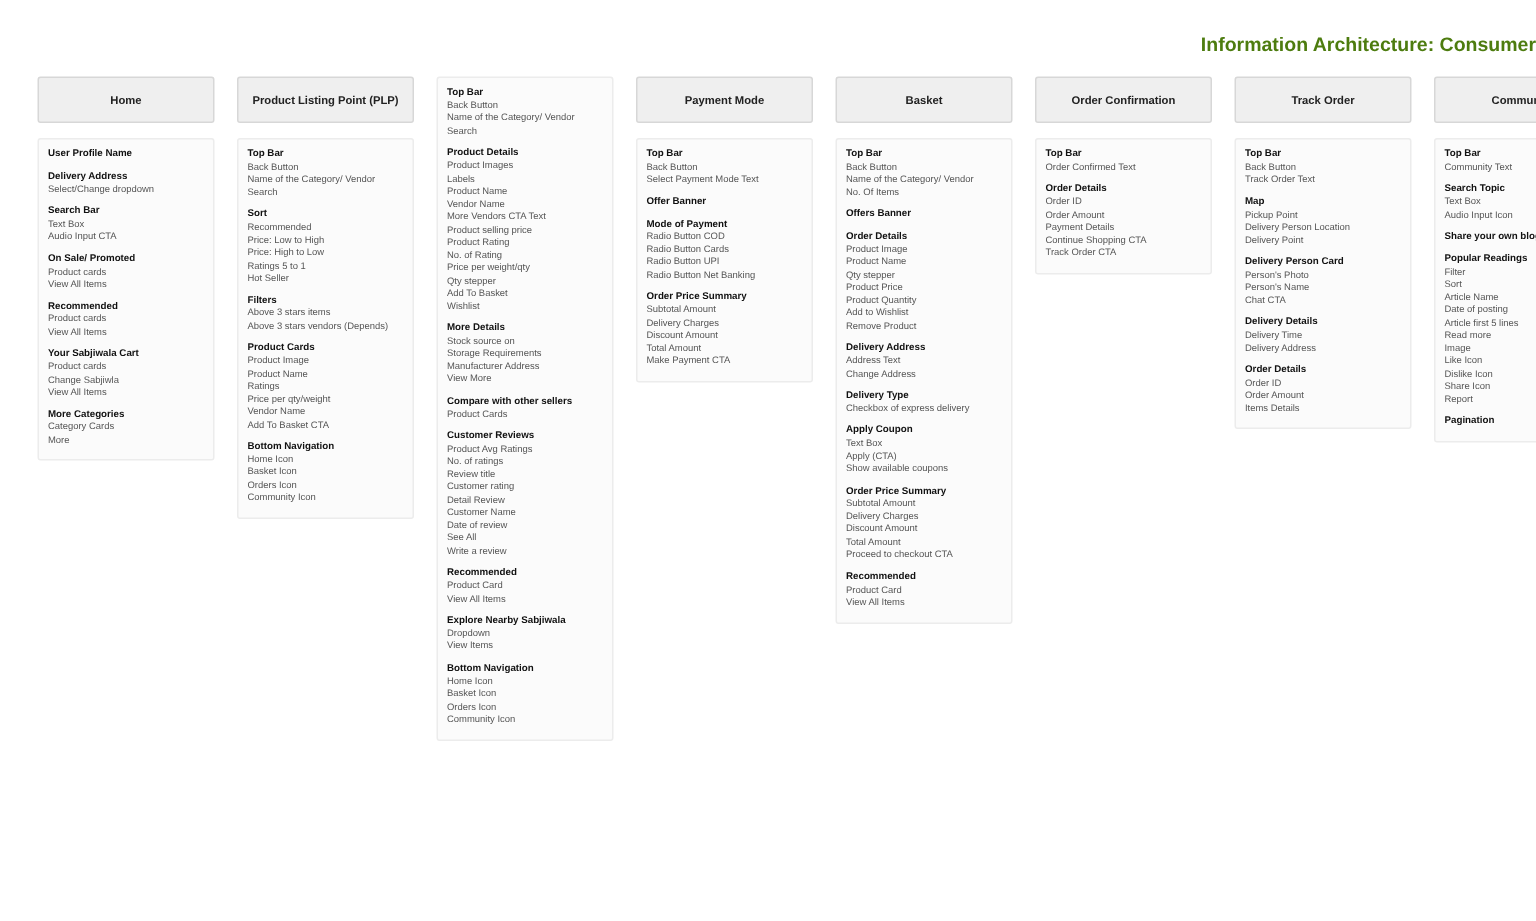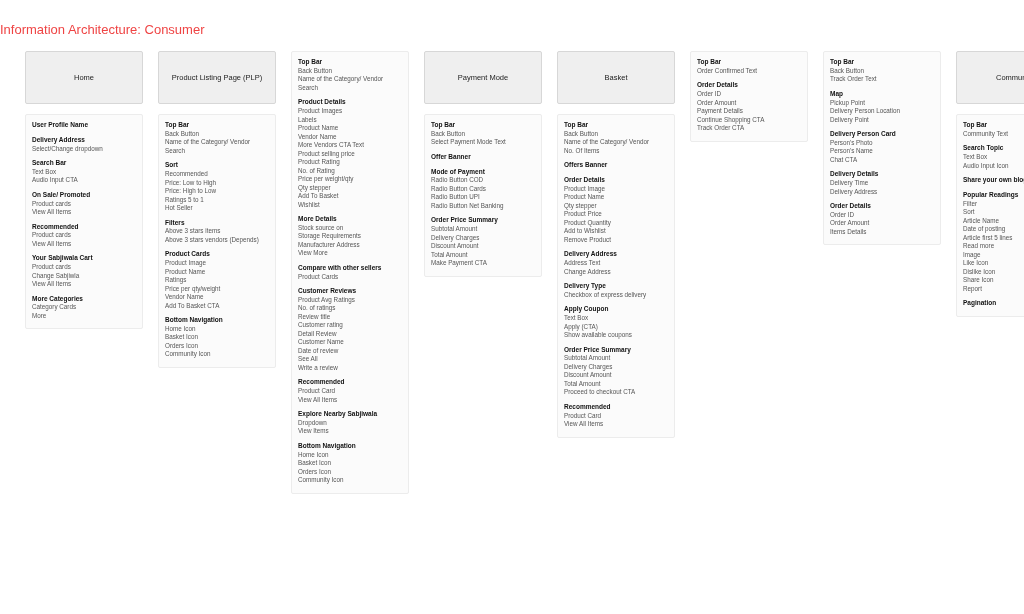--- a/index.html
+++ b/index.html
@@ -5,23 +5,23 @@
   * { margin: 0; padding: 0; box-sizing: border-box; }
   body {
     background: #ffffff;
     font-family: -apple-system, BlinkMacSystemFont, "Segoe UI", Arial, sans-serif;
     width: 1024px;
     height: 614px;
     overflow: hidden;
     position: relative;
   }
   .page-title {
-    text-align: left;
-    color: #ef4444;
-    font-weight: 400;
+    text-align: right;
+    color: #4d7c0f;
+    font-weight: 700;
     font-size: 13px;
     padding: 22px 0 14px 0;
   }
   .canvas {
     position: relative;
     width: 100%;
   }
   svg.arrows {
     position: absolute;
     top: 0;
@@ -37,23 +37,23 @@
     position: relative;
     z-index: 1;
   }
   .col { width: 118px; flex: 0 0 118px; }
   .col-header {
     background: #efefef;
     border: 1px solid #d7d7d7;
     border-radius: 2px;
     text-align: center;
     font-size: 7.5px;
-    font-weight: 400;
+    font-weight: 700;
     color: #222;
-    padding: 21px 3px;
+    padding: 10px 3px;
     margin-bottom: 10px;
   }
   .col-body {
     background: #fbfbfb;
     border: 1px solid #ececec;
     border-radius: 2px;
     padding: 6px 6px 8px 6px;
   }
   .group { margin-bottom: 6px; }
   .group:last-child { margin-bottom: 0; }
@@ -137,21 +137,21 @@
           <div class="group">
             <div class="group-title">More Categories</div>
             <div class="group-items">
               <div>Category Cards</div>
               <div>More</div>
             </div>
           </div>
         </div>
       </div>
       <div class="col">
-        <div class="col-header">Product Listing Page (PLP)</div>
+        <div class="col-header">Product Listing Point (PLP)</div>
         <div class="col-body">
           <div class="group">
             <div class="group-title">Top Bar</div>
             <div class="group-items">
               <div>Back Button</div>
               <div>Name of the Category/ Vendor</div>
               <div>Search</div>
             </div>
           </div>
           <div class="group">
@@ -368,40 +368,42 @@
           <div class="group">
             <div class="group-title">Recommended</div>
             <div class="group-items">
               <div>Product Card</div>
               <div>View All Items</div>
             </div>
           </div>
         </div>
       </div>
       <div class="col">
+        <div class="col-header">Order Confirmation</div>
         <div class="col-body">
           <div class="group">
             <div class="group-title">Top Bar</div>
             <div class="group-items">
               <div>Order Confirmed Text</div>
             </div>
           </div>
           <div class="group">
             <div class="group-title">Order Details</div>
             <div class="group-items">
               <div>Order ID</div>
               <div>Order Amount</div>
               <div>Payment Details</div>
               <div>Continue Shopping CTA</div>
               <div>Track Order CTA</div>
             </div>
           </div>
         </div>
       </div>
       <div class="col">
+        <div class="col-header">Track Order</div>
         <div class="col-body">
           <div class="group">
             <div class="group-title">Top Bar</div>
             <div class="group-items">
               <div>Back Button</div>
               <div>Track Order Text</div>
             </div>
           </div>
           <div class="group">
             <div class="group-title">Map</div>

